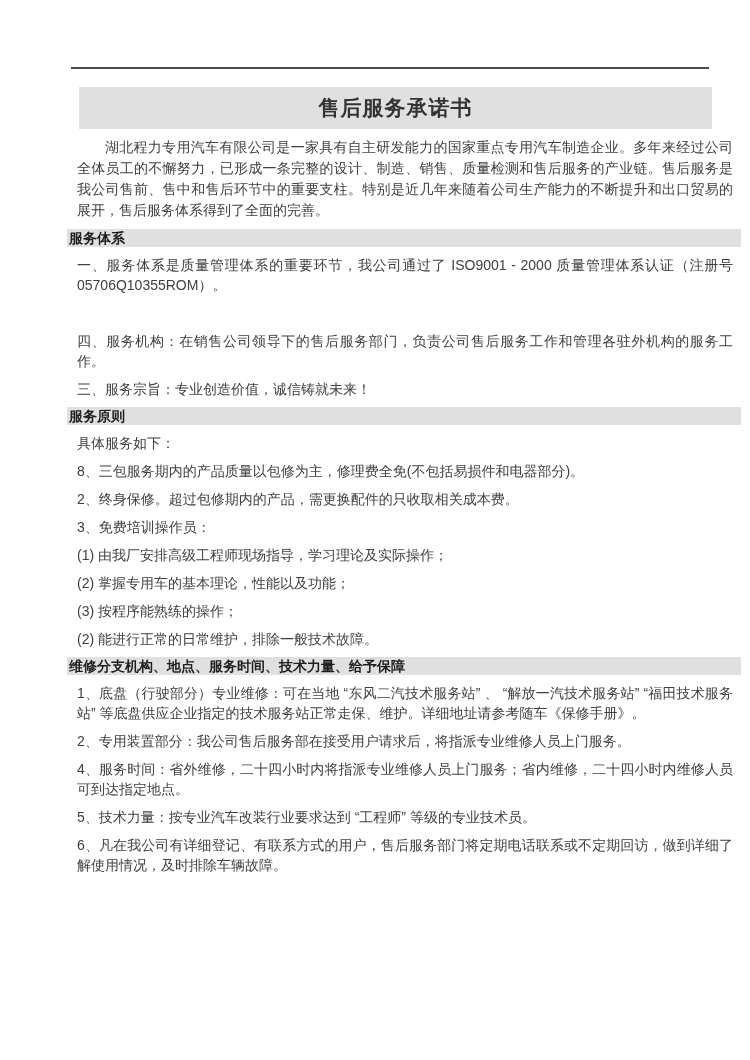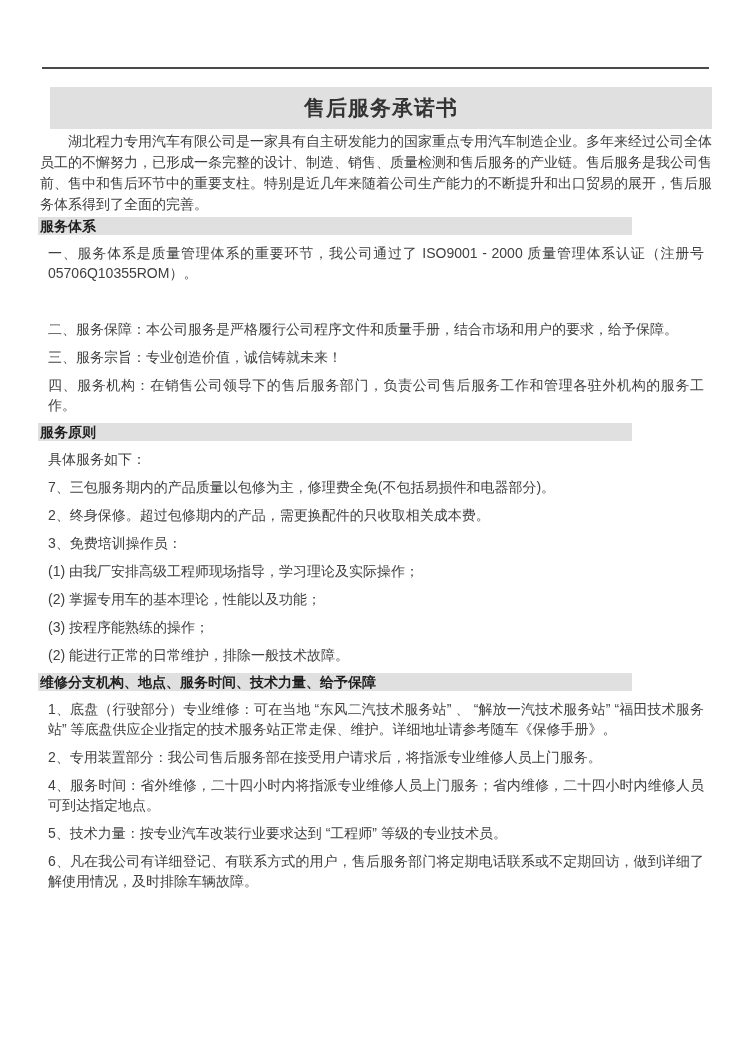--- a/index.html
+++ b/index.html
@@ -11,20 +11,21 @@
   *{box-sizing:border-box;}
   html,body{margin:0;padding:0;background:#ffffff;}
   .page{
     position:relative;
     width:750px;
     height:1060px;
     background:#ffffff;
     overflow:hidden;
     font-family:"Liberation Sans","DejaVu Sans",sans-serif;
     color:var(--text);
+    padding-left:29px;
   }
   .top-rule{
     margin:67px 41px 0 42px;
     border-top:2px solid var(--rule);
     height:0;
   }
   .title-bar{
     margin:18px 38px 0 50px;
     height:42px;
     background:var(--bar-bg);
@@ -37,29 +38,29 @@
     font-weight:bold;
     color:#333333;
     letter-spacing:1px;
   }
   .content{
     margin:2px 38px 0 40px;
     width:672px;
     font-size:14px;
   }
   .intro{
-    margin:0;
+    margin:8px;
     line-height:21px;
     text-indent:2em;
     text-align:justify;
     color:var(--text);
   }
   .section-heading{
     margin:2px 0 0 -2px;
-    width:594px;
+    width:674px;
     height:18px;
     line-height:18px;
     padding-left:2px;
     background:var(--bar-bg);
     font-weight:bold;
     font-size:14px;
     color:var(--heading-text);
   }
   .para{
     margin:8px;
@@ -81,26 +82,25 @@
     <span class="title">售后服务承诺书</span>
   </div>
 
   <div class="content">
     <p class="intro">湖北程力专用汽车有限公司是一家具有自主研发能力的国家重点专用汽车制造企业。多年来经过公司全体员工的不懈努力，已形成一条完整的设计、制造、销售、质量检测和售后服务的产业链。售后服务是我公司售前、售中和售后环节中的重要支柱。特别是近几年来随着公司生产能力的不断提升和出口贸易的展开，售后服务体系得到了全面的完善。</p>
 
     <div id="sections">
         <div class="section-heading">服务体系</div>
         <p class="para">一、服务体系是质量管理体系的重要环节，我公司通过了 ISO9001 - 2000 质量管理体系认证（注册号 05706Q10355ROM）。</p>
         <p class="para blank"></p>
-        <p class="para">二、服务保障：本公司服务是严格履行公司程序文件和质量手册，结合市场和用户的要求，给予保障。</p>
+        <p class="para">四、服务机构：在销售公司领导下的售后服务部门，负责公司售后服务工作和管理各驻外机构的服务工作。</p>
         <p class="para">三、服务宗旨：专业创造价值，诚信铸就未来！</p>
-        <p class="para">四、服务机构：在销售公司领导下的售后服务部门，负责公司售后服务工作和管理各驻外机构的服务工作。</p>
         <div class="section-heading">服务原则</div>
         <p class="para">具体服务如下：</p>
-        <p class="para">7、三包服务期内的产品质量以包修为主，修理费全免(不包括易损件和电器部分)。</p>
+        <p class="para">8、三包服务期内的产品质量以包修为主，修理费全免(不包括易损件和电器部分)。</p>
         <p class="para">2、终身保修。超过包修期内的产品，需更换配件的只收取相关成本费。</p>
         <p class="para">3、免费培训操作员：</p>
         <p class="para">(1) 由我厂安排高级工程师现场指导，学习理论及实际操作；</p>
         <p class="para">(2) 掌握专用车的基本理论，性能以及功能；</p>
         <p class="para">(3) 按程序能熟练的操作；</p>
         <p class="para">(2) 能进行正常的日常维护，排除一般技术故障。</p>
         <div class="section-heading">维修分支机构、地点、服务时间、技术力量、给予保障</div>
         <p class="para">1、底盘（行驶部分）专业维修：可在当地 “东风二汽技术服务站” 、 “解放一汽技术服务站” “福田技术服务站” 等底盘供应企业指定的技术服务站正常走保、维护。详细地址请参考随车《保修手册》。</p>
         <p class="para">2、专用装置部分：我公司售后服务部在接受用户请求后，将指派专业维修人员上门服务。</p>
         <p class="para">4、服务时间：省外维修，二十四小时内将指派专业维修人员上门服务；省内维修，二十四小时内维修人员可到达指定地点。</p>

